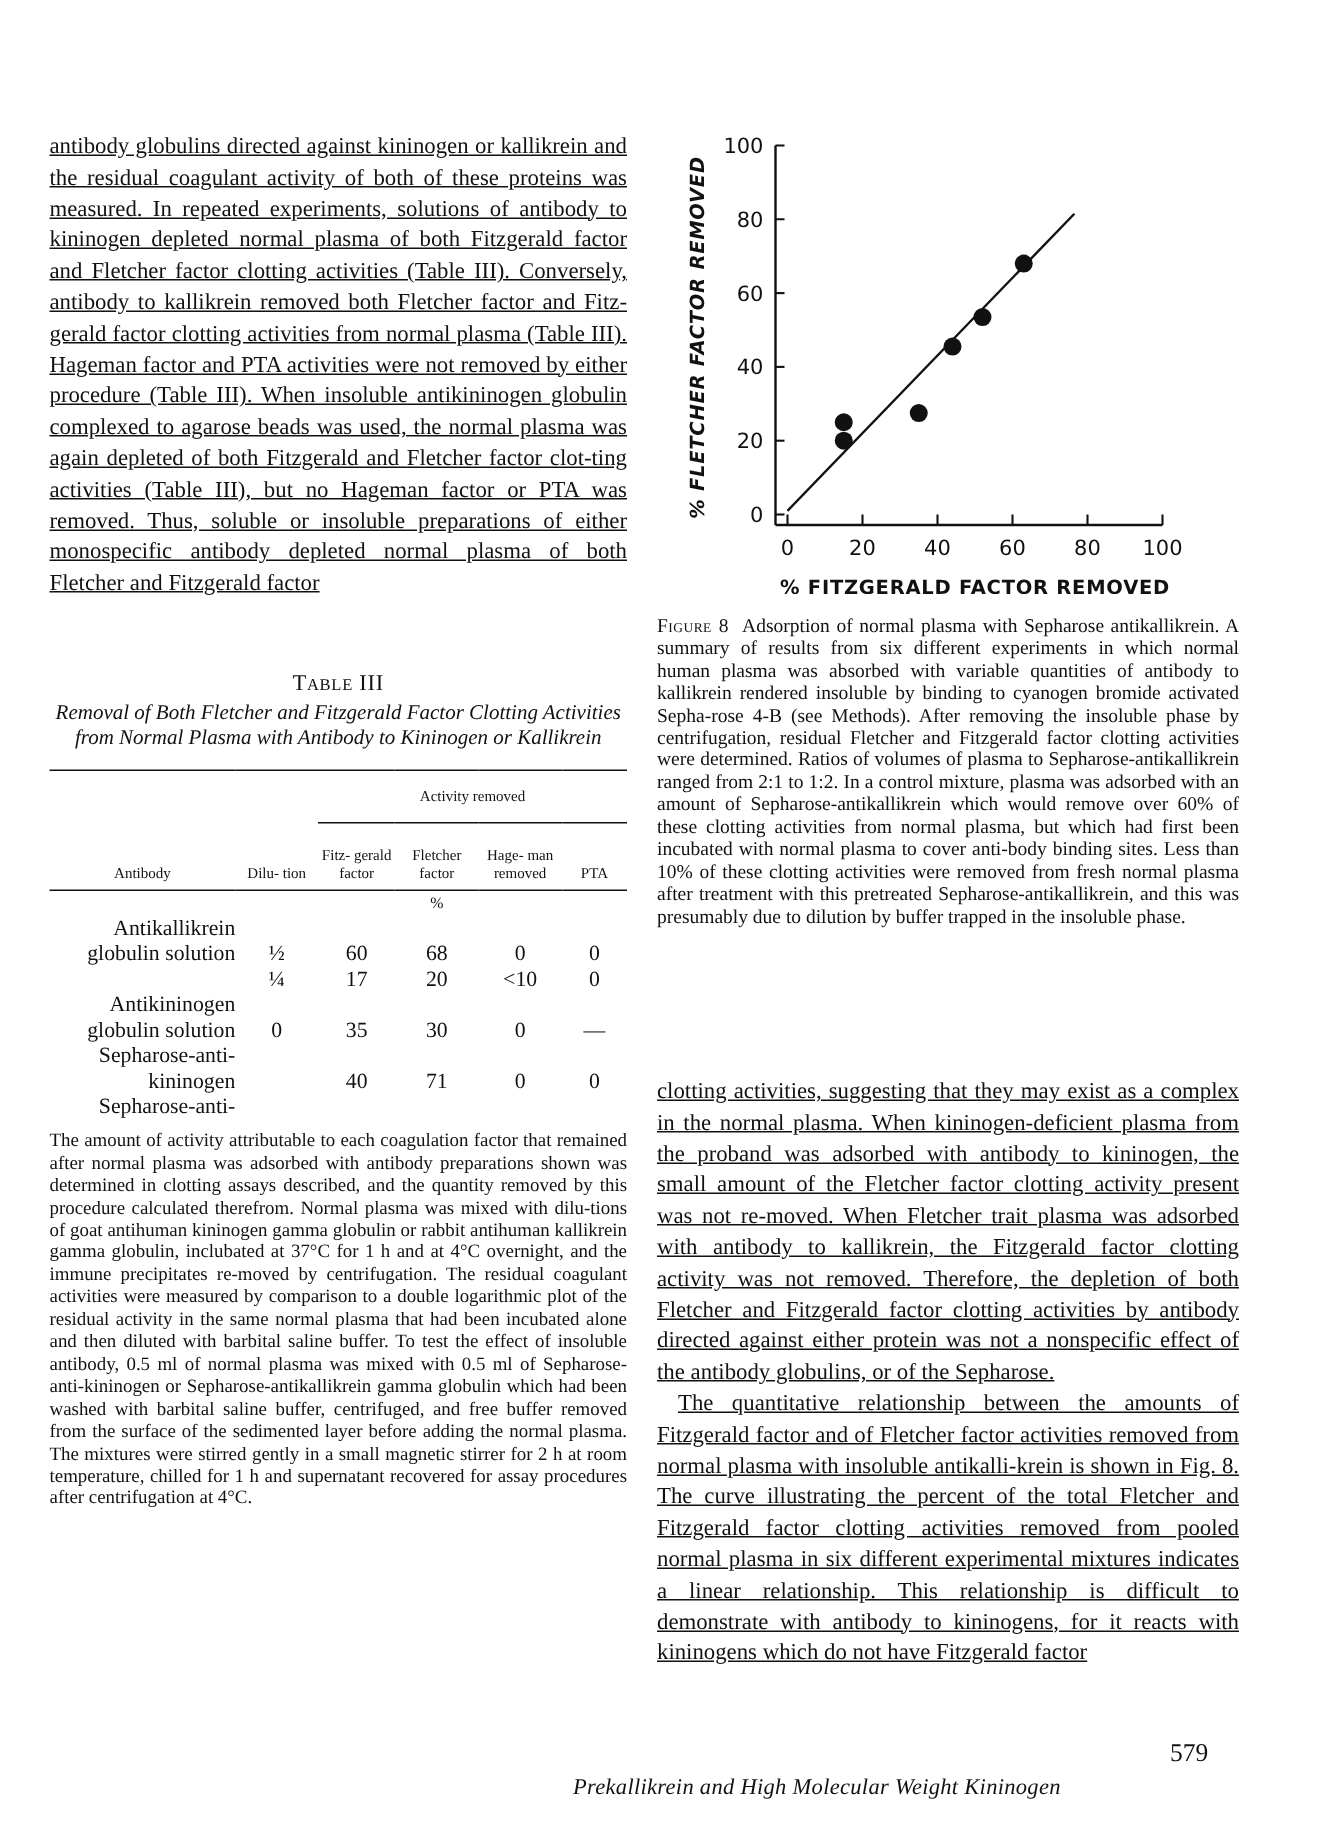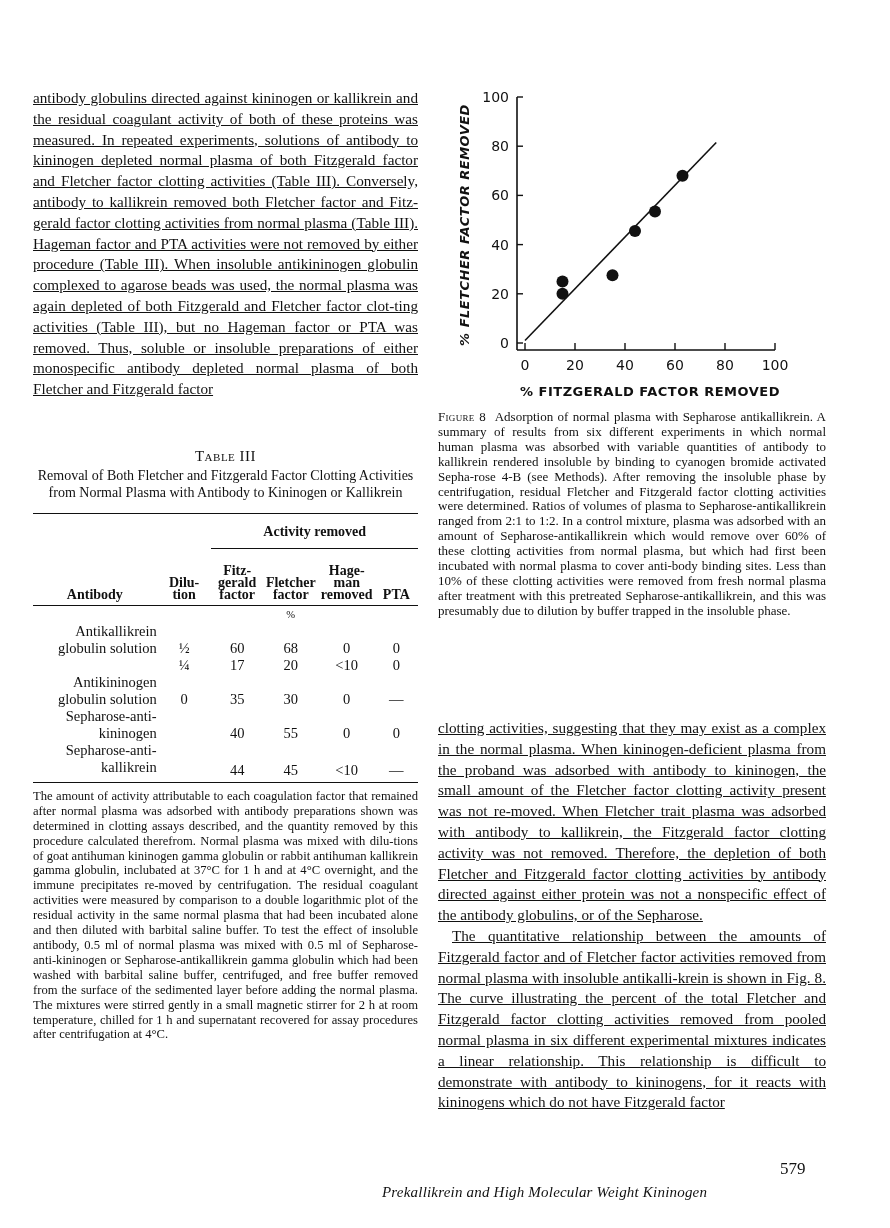--- a/index.html
+++ b/index.html
@@ -4,23 +4,23 @@
 <style>
   html, body { margin:0; padding:0; background:#ffffff; }
   body { width:890px; height:1228px; position:relative; overflow:hidden; color:#111; font-family:"Liberation Serif","DejaVu Serif",serif; }
   .col { position:absolute; }
   .left { left:33px; top:88px; width:385px; }
   .right { left:438px; width:388px; }
   .body-text { font-size:15.2px; line-height:20.8px; text-align:justify; margin:0;text-decoration:underline; }
   .caption { font-size:13px; line-height:14.9px; text-align:justify; margin:0; }
   .sc { font-variant:small-caps; letter-spacing:0.3px; }
   .table-title { text-align:center; font-size:15px; margin:48px 0 2px 0; letter-spacing:0.5px; }
-  .table-sub { text-align:center; font-size:14px; line-height:17px; margin:0; }
+  .table-sub { text-align:center; font-style:italic; font-size:14px; line-height:17px; margin:0; }
   table.t { width:385px; border-collapse:collapse; margin-top:12px; font-size:14.5px; }
-  table.t th { font-weight:bold; font-size:14px; line-height:12px; vertical-align:bottom; text-align:center; padding:0 2px 4px 2px; }
+  table.t th { font-weight:normal; font-size:10px; line-height:12px; vertical-align:bottom; text-align:center; padding:0 2px 4px 2px; }
   table.t td { padding:0; line-height:17px; text-align:center; }
   table.t td.name { text-align:right; white-space:nowrap; }
   .toprule { border-top:1.6px solid #111; }
   .midrule { border-bottom:1.6px solid #111; }
   .subrule { border-bottom:1px solid #111; }
   .indent { padding-left:20px !important; }
   .pct-row td { font-size:10.6px; line-height:16px; }
   .botrule { border-bottom:1.6px solid #111; }
   .footnote { font-size:12.6px; line-height:14.9px; text-align:justify; margin:6px 0 0 0; }
   .footer-title { position:absolute; left:382px; top:1160px; font-style:italic; font-size:15px; letter-spacing:0.2px;margin-top:24px; }
@@ -96,36 +96,28 @@
       </tr>
 
       <tr>
         <td class="name">Sepharose-anti-</td>
         <td colspan="5"></td>
       </tr>
       <tr>
         <td class="name indent">kininogen</td>
         <td></td>
         <td>40</td>
-        <td>55</td>
+        <td>71</td>
         <td>0</td>
         <td>0</td>
       </tr>
 
       <tr>
         <td class="name">Sepharose-anti-</td>
         <td colspan="5"></td>
-      </tr>
-      <tr>
-        <td class="name indent botrule" style="padding-bottom:6px">kallikrein</td>
-        <td class="botrule"></td>
-        <td class="botrule">44</td>
-        <td class="botrule">45</td>
-        <td class="botrule">&lt;10</td>
-        <td class="botrule">—</td>
       </tr>
     </tbody>
   </table>
 
   <p class="footnote">The amount of activity attributable to each coagulation factor that remained after normal plasma was adsorbed with antibody preparations shown was determined in clotting assays described, and the quantity removed by this procedure calculated therefrom. Normal plasma was mixed with dilu-tions of goat antihuman kininogen gamma globulin or rabbit antihuman kallikrein gamma globulin, inclubated at 37°C for 1 h and at 4°C overnight, and the immune precipitates re-moved by centrifugation. The residual coagulant activities were measured by comparison to a double logarithmic plot of the residual activity in the same normal plasma that had been incubated alone and then diluted with barbital saline buffer. To test the effect of insoluble antibody, 0.5 ml of normal plasma was mixed with 0.5 ml of Sepharose-anti-kininogen or Sepharose-antikallikrein gamma globulin which had been washed with barbital saline buffer, centrifuged, and free buffer removed from the surface of the sedimented layer before adding the normal plasma. The mixtures were stirred gently in a small magnetic stirrer for 2 h at room temperature, chilled for 1 h and supernatant recovered for assay procedures after centrifugation at 4°C.</p>
 </div>
 
 <svg id="chart" width="340" height="310">
     <line x1="62" y1="11" x2="62" y2="264" stroke="#111" stroke-width="1.6"></line>
     <line x1="62" y1="264" x2="320" y2="264" stroke="#111" stroke-width="1.6"></line>

